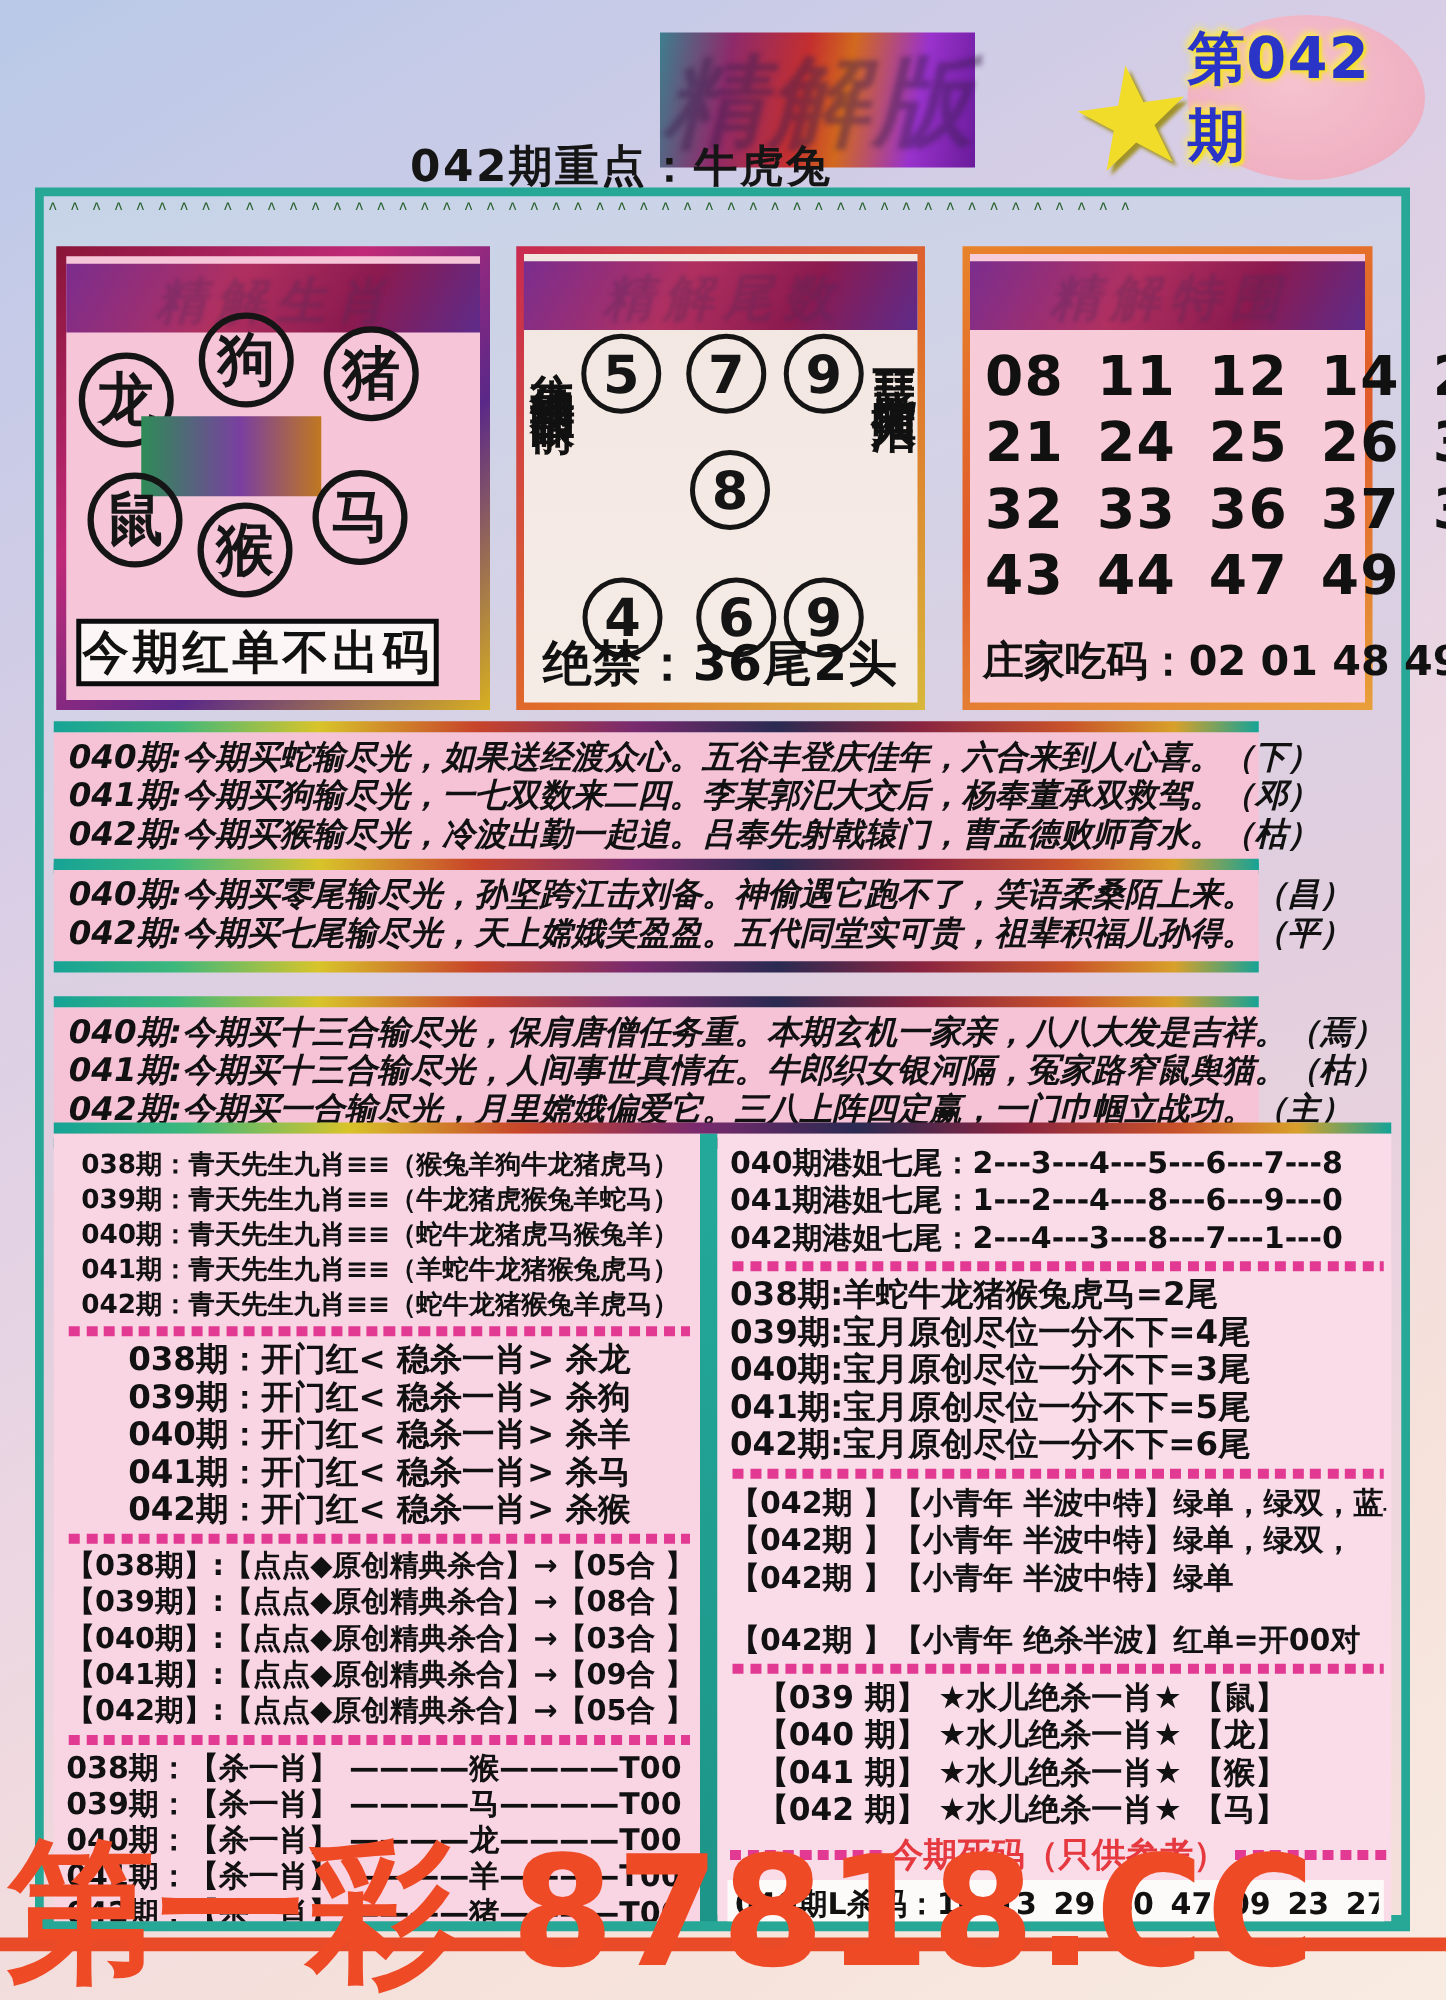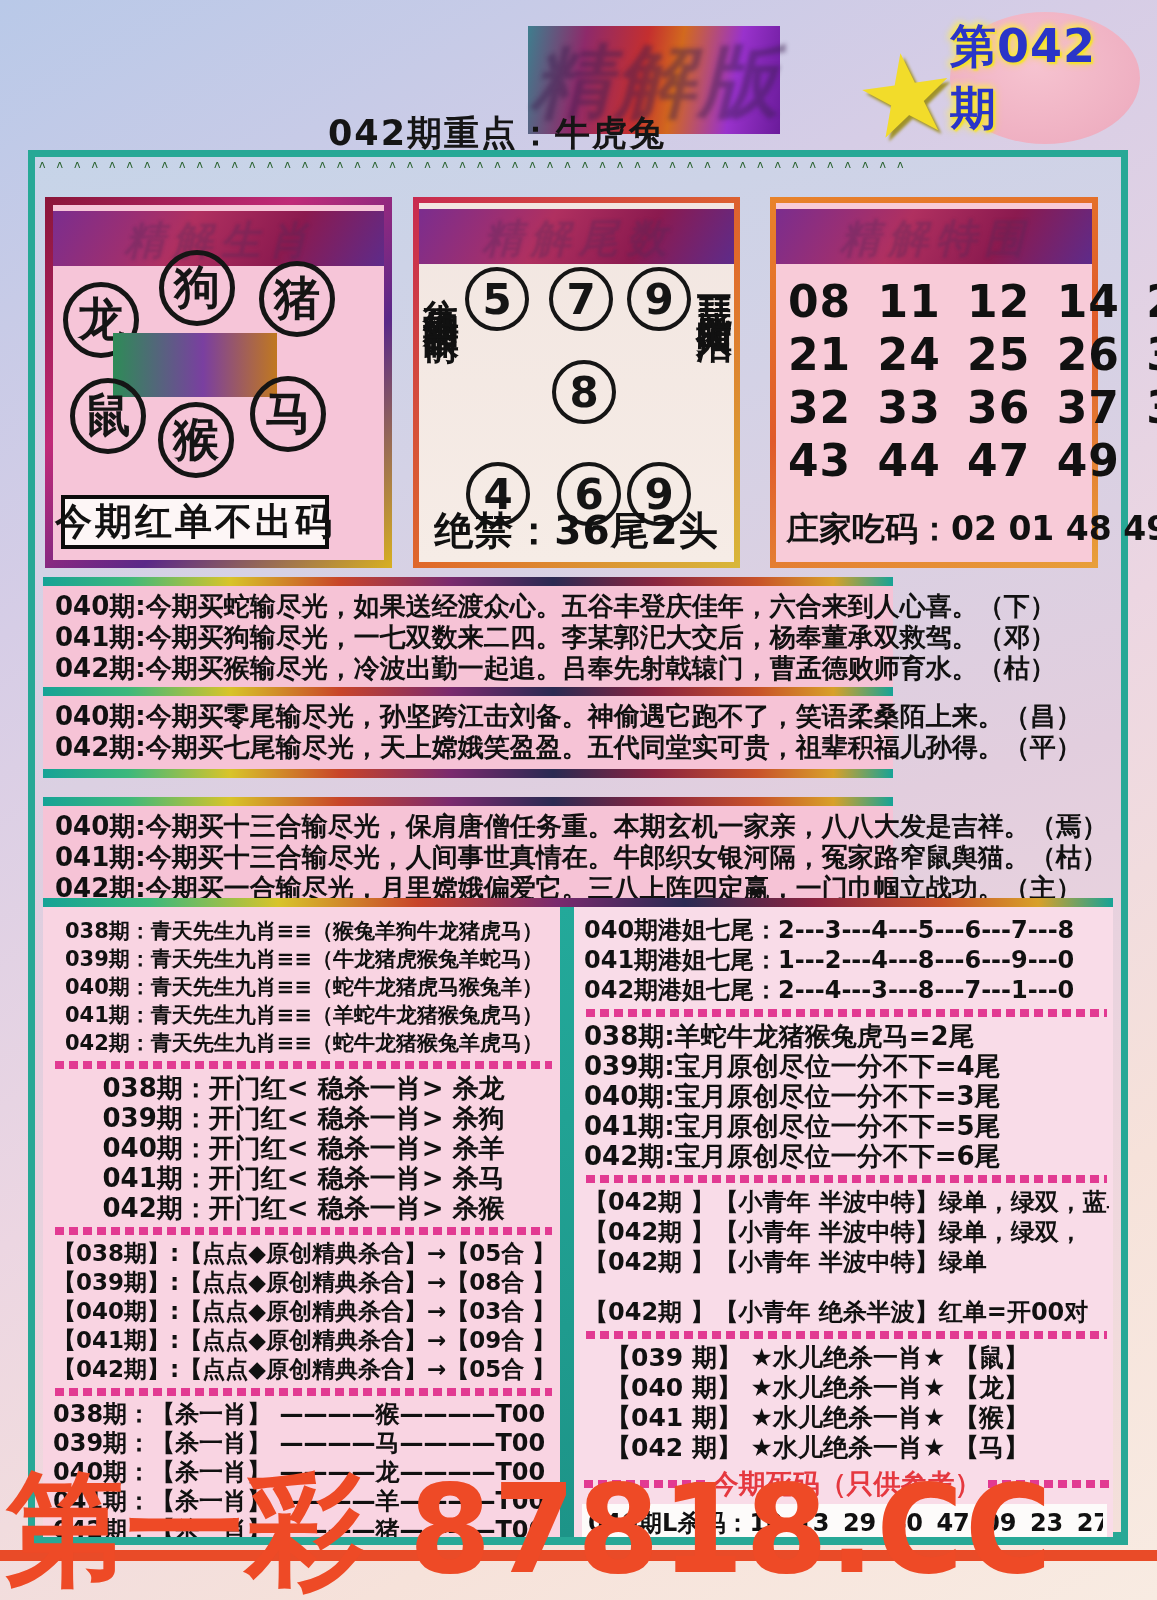--- a/index.html
+++ b/index.html
@@ -63,25 +63,25 @@
     font-size:40px; font-style:italic; letter-spacing:8px; white-space:nowrap;
     text-shadow:2px 2px 3px rgba(80,40,90,.35);
   }
   .t-box{ background:linear-gradient(120deg,#7b2d8e,#b03060 40%,#8b1a4f 70%,#5e2b8a); }
 
   
   .zcircle{
     position:absolute; width:76px; height:76px; border:5px solid #151515; border-radius:50%;
     display:flex; align-items:center; justify-content:center; font-size:46px; color:#151515;
   }
-  .kill-center{ position:absolute; left:60px; top:128px; width:164px; text-align:center;
+  .kill-center{ position:absolute; left:60px; top:128px; width:144px; text-align:center;
     font-size:48px; letter-spacing:6px; }
   .t-kill{ background:linear-gradient(90deg,#2e8b57,#7a3fa0 55%,#c07820); }
   .red-note{
-    position:absolute; left:8px; top:290px; width:268px; height:54px;
+    position:absolute; left:8px; top:290px; width:290px; height:54px;
     border:4px solid #0c0c0c; background:#fdf6f6; display:flex; align-items:center; justify-content:center;
     font-size:37px; letter-spacing:3px; white-space:nowrap;
   }
 
   
   .vtext{ position:absolute; top:66px; writing-mode:vertical-rl; text-orientation:upright;
     font-size:36px; letter-spacing:5px; line-height:1; }
   .vleft{ left:4px; } .vright{ right:2px; }
   .tcircle{
     position:absolute; width:64px; height:64px; border:4px solid #151515; border-radius:50%;
@@ -91,21 +91,21 @@
     font-size:39px; letter-spacing:1px; white-space:nowrap; }
 
   
   .special-rows{ position:absolute; top:72px; left:12px; width:300px; }
   .special-rows div{ font-size:44px; line-height:53px; word-spacing:10px; letter-spacing:1px; white-space:nowrap; }
   .special-footer{ position:absolute; bottom:10px; left:10px; font-size:33px; white-space:nowrap; }
 
   
   .rainbow{ height:9px;
     background:linear-gradient(90deg,#16a396,#3cb87c 10%,#d8c42a 22%,#c8442a 35%,#7a2a6e 48%,#2a2a52 60%,#8a2440 72%,#c8522a 84%,#d8a02a 93%,#16a396 100%); }
-  .verse{ position:absolute; left:8px; width:850px; }
+  .verse{ position:absolute; left:8px; width:964px;font-style:italic; }
   .verse .vb{ background:#f6c3d6; padding:5px 10px 6px 12px; }
   .verse .vl{ font-size:26px; line-height:31px; white-space:nowrap; letter-spacing:0; }
 
   
   .columns{ position:absolute; left:8px; top:741px; width:1070px; height:640px; }
   .colwrap{ display:flex; height:630px; }
   .lcol{ width:517px; background:#f9d4e2; padding:10px 6px 0 10px; overflow:hidden; }
   .cdiv{ width:14px; background:linear-gradient(180deg,#23a99a,#1d9488); }
   .rcol{ flex:1; background:#f9dce8; padding:8px 4px 0 10px; overflow:hidden; }
   .ln{ white-space:nowrap; overflow:hidden; }

